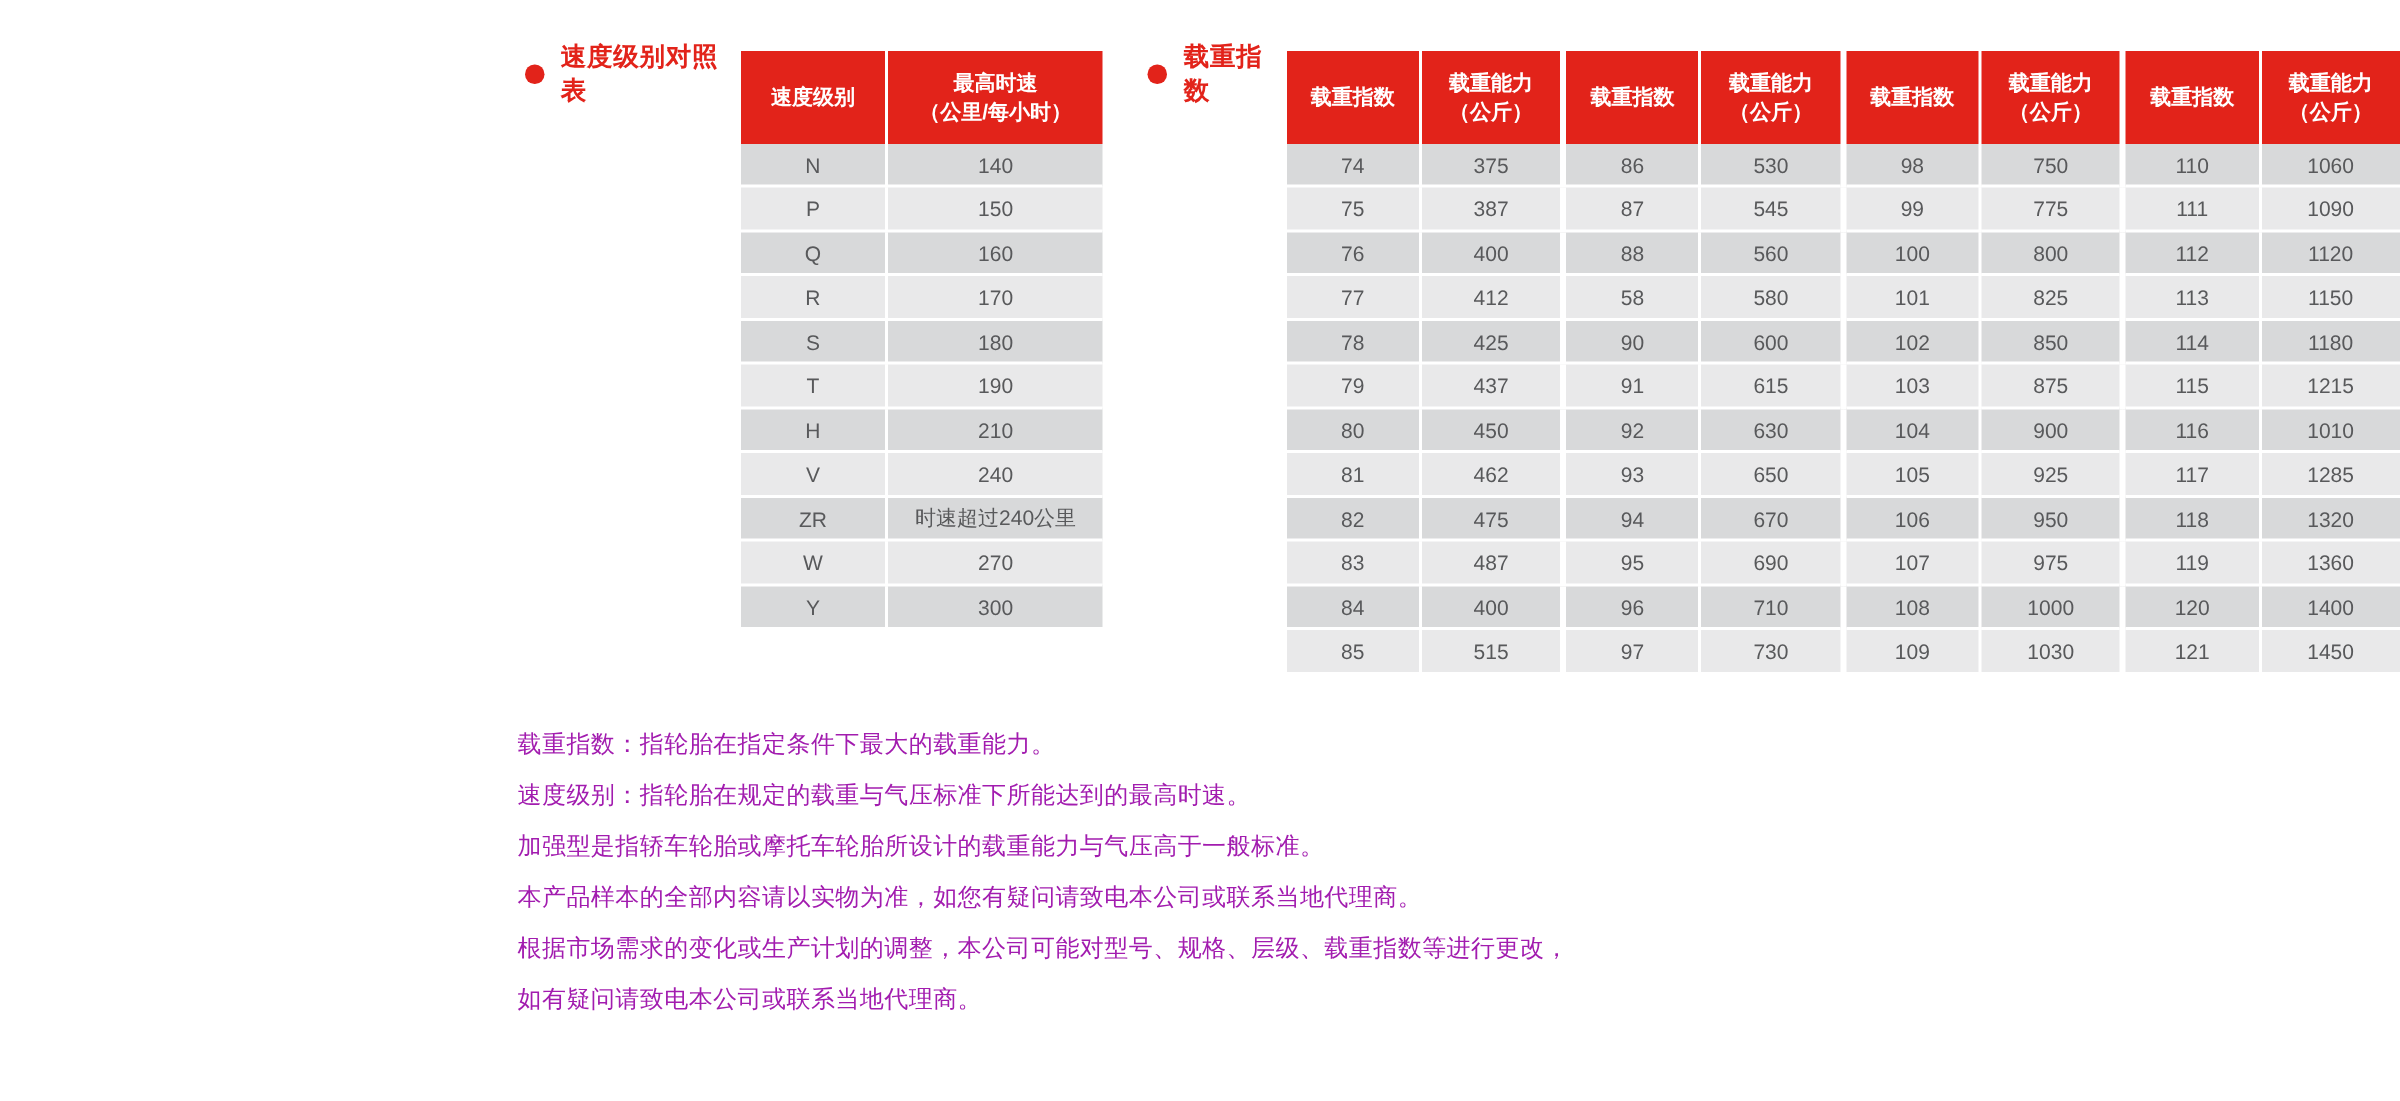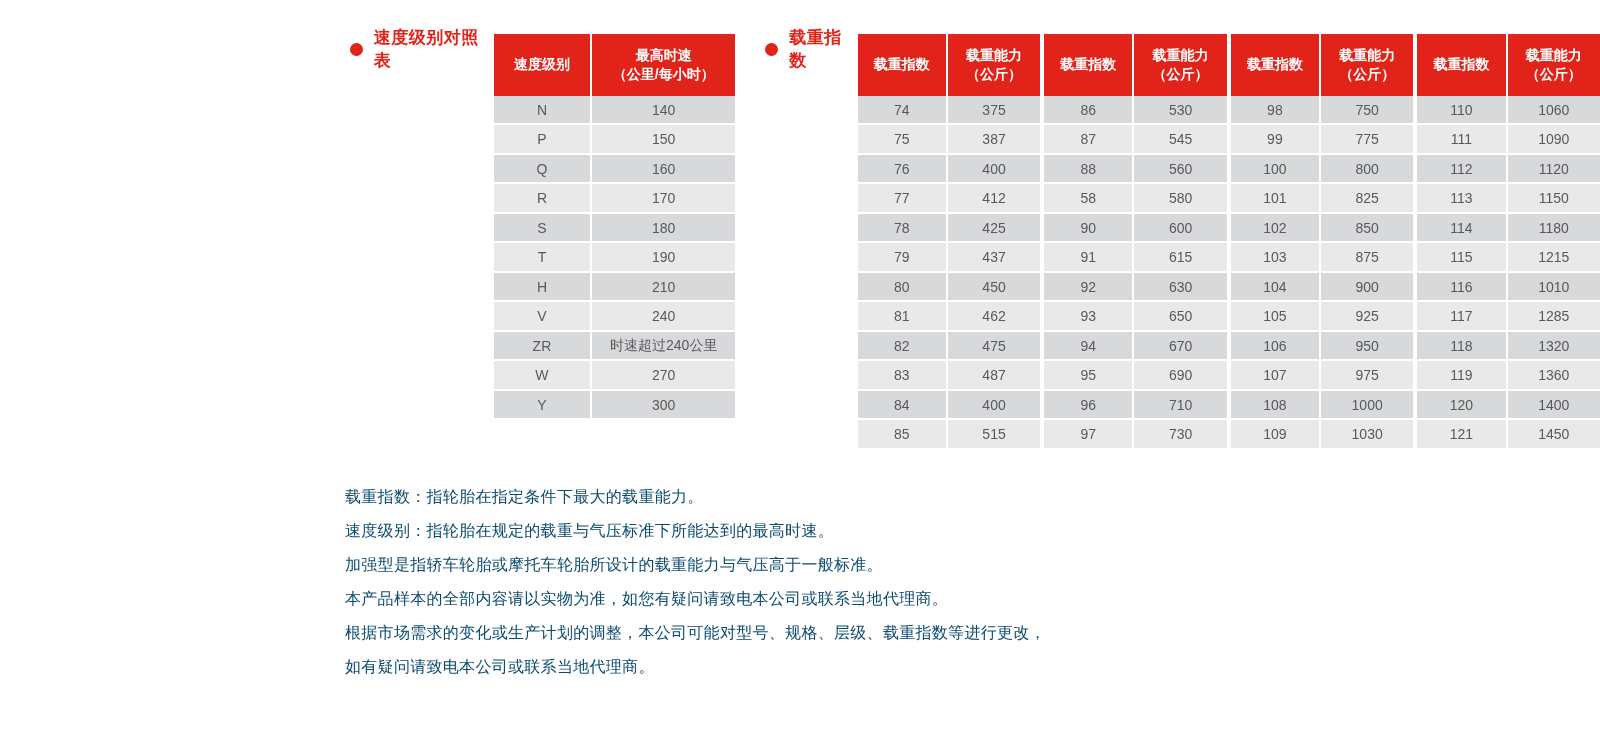--- a/index.html
+++ b/index.html
@@ -95,21 +95,21 @@
   .load-table .grp-sep { border-right: 4px solid #ffffff; }
 
   .notes {
     position: absolute;
     left: 345px;
     top: 480px;
     width: 1100px;
   }
   .note-line {
     font-size: 16px;
-    color: #0c4a6e;
+    color: #a21caf;
     line-height: 34px;
     letter-spacing: 0.3px;
     white-space: nowrap;
   }
 </style>
 </head>
 <body>
 
 <div class="page">
 

